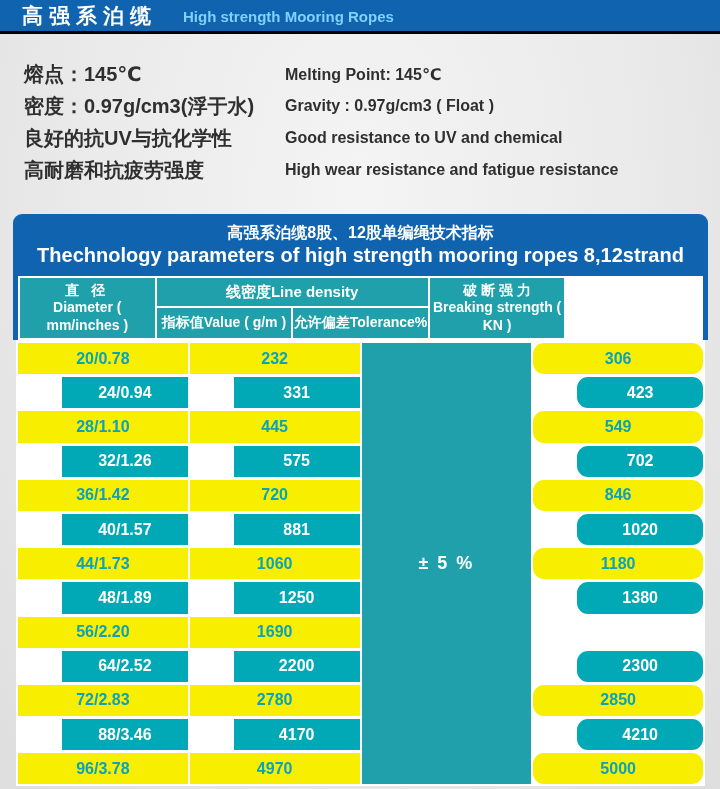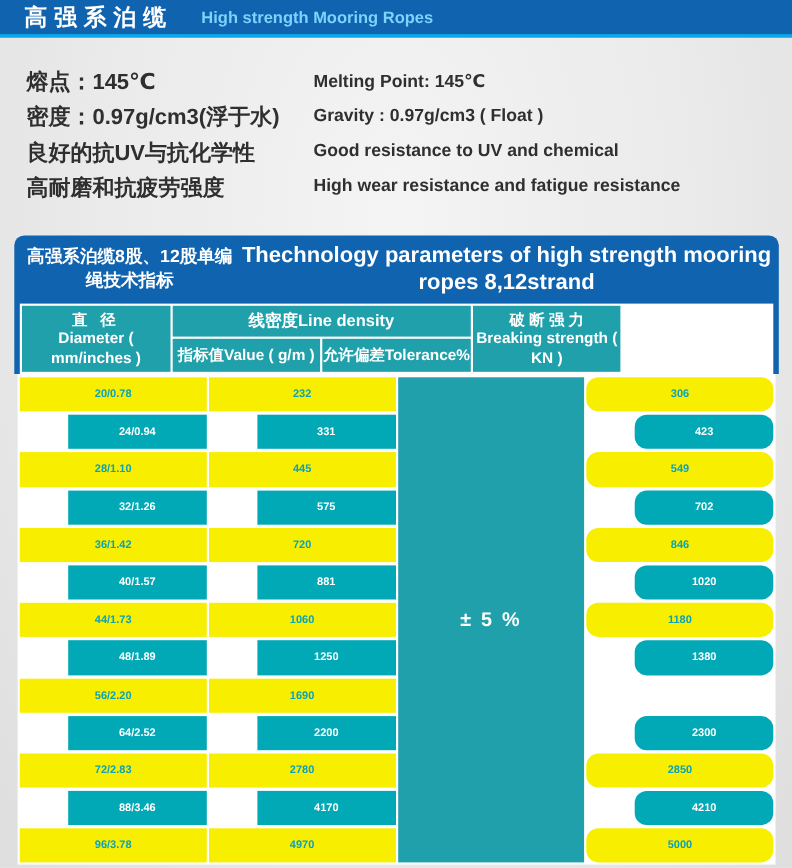--- a/index.html
+++ b/index.html
@@ -4,21 +4,21 @@
 <style>
   html,body{margin:0;padding:0;}
   body{
     width:720px;height:789px;overflow:hidden;
     font-family:"Liberation Sans","DejaVu Sans",sans-serif;
     background:radial-gradient(ellipse at 50% 25%, #f4f4f4 0%, #eaeaea 55%, #dedede 100%);
   }
   
   .topbar{
     height:31px;background:#0f63af;display:flex;align-items:center;
-    padding-left:22px;border-bottom:3px solid #0ea5e9;
+    padding-left:22px;border-bottom:3px solid #000000;
   }
   .topbar .zh{color:#fff;font-size:21px;font-weight:bold;letter-spacing:6px;white-space:nowrap;}
   .topbar .en{color:#7dd3fc;font-size:15px;font-weight:bold;margin-left:26px;white-space:nowrap;margin-top:2px;}
   
   .props{
     display:grid;grid-template-columns:261px 1fr;
     padding:24px 0 0 24px;row-gap:0;
   }
   .props .row{display:contents;}
   .props .zh{
@@ -26,21 +26,21 @@
     font-size:20px;font-weight:bold;color:#2f2f2f;white-space:nowrap;
   }
   .props .en{
     height:32px;display:flex;align-items:center;
     font-size:16px;font-weight:bold;color:#2f2f2f;white-space:nowrap;
   }
   
   .table-wrap{margin:28px 12px 0 13px;width:695px;}
   .blue-cap{background:#0f63af;border-radius:9px 9px 0 0;padding:0 5px;}
   .tbl-title{
-    height:62px;display:flex;justify-content:center;
+    height:62px;display:flex;flex-direction:column;justify-content:center;
     align-items:center;color:#fff;text-align:center;
   }
   .tbl-title .zh{font-size:16px;font-weight:bold;line-height:1.35;}
   .tbl-title .en{font-size:20px;font-weight:bold;line-height:1.25;}
   .header-area{
     background:#fff;padding:2px;
     display:grid;grid-template-columns:repeat(5,1fr);
     grid-template-rows:28px 30px;gap:2px;
   }
   .hcell{
@@ -54,21 +54,21 @@
   .h-tol{grid-column:3;grid-row:2;}
   .h-break{grid-column:4;grid-row:1 / span 2;}
   .h-diam .l1{letter-spacing:4px;}
   .data-area{
     background:#fff;margin:0 3px;padding:3px 2px 2px 2px;
     display:grid;grid-template-columns:repeat(4,1fr);
     grid-auto-rows:31.2px;gap:3px 2px;
   }
   .dcell{
     display:flex;align-items:center;justify-content:center;
-    font-size:10px;font-weight:bold;
+    font-size:16px;font-weight:bold;
   }
   .c1{grid-column:1;} .c2{grid-column:2;} .c4{grid-column:4;border-radius:11px;}
   .yellow{background:#f8ee00;color:#0aa2bc;}
   .tealrow{background:#00a9b5;color:#ffffff;margin-left:44px;}
   .cell-tolerance{
     grid-column:3;grid-row:1 / span 13;background:#1fa0aa;color:#fff;
     display:flex;align-items:center;justify-content:center;
     font-size:18px;font-weight:bold;letter-spacing:2px;
   }
 </style>

